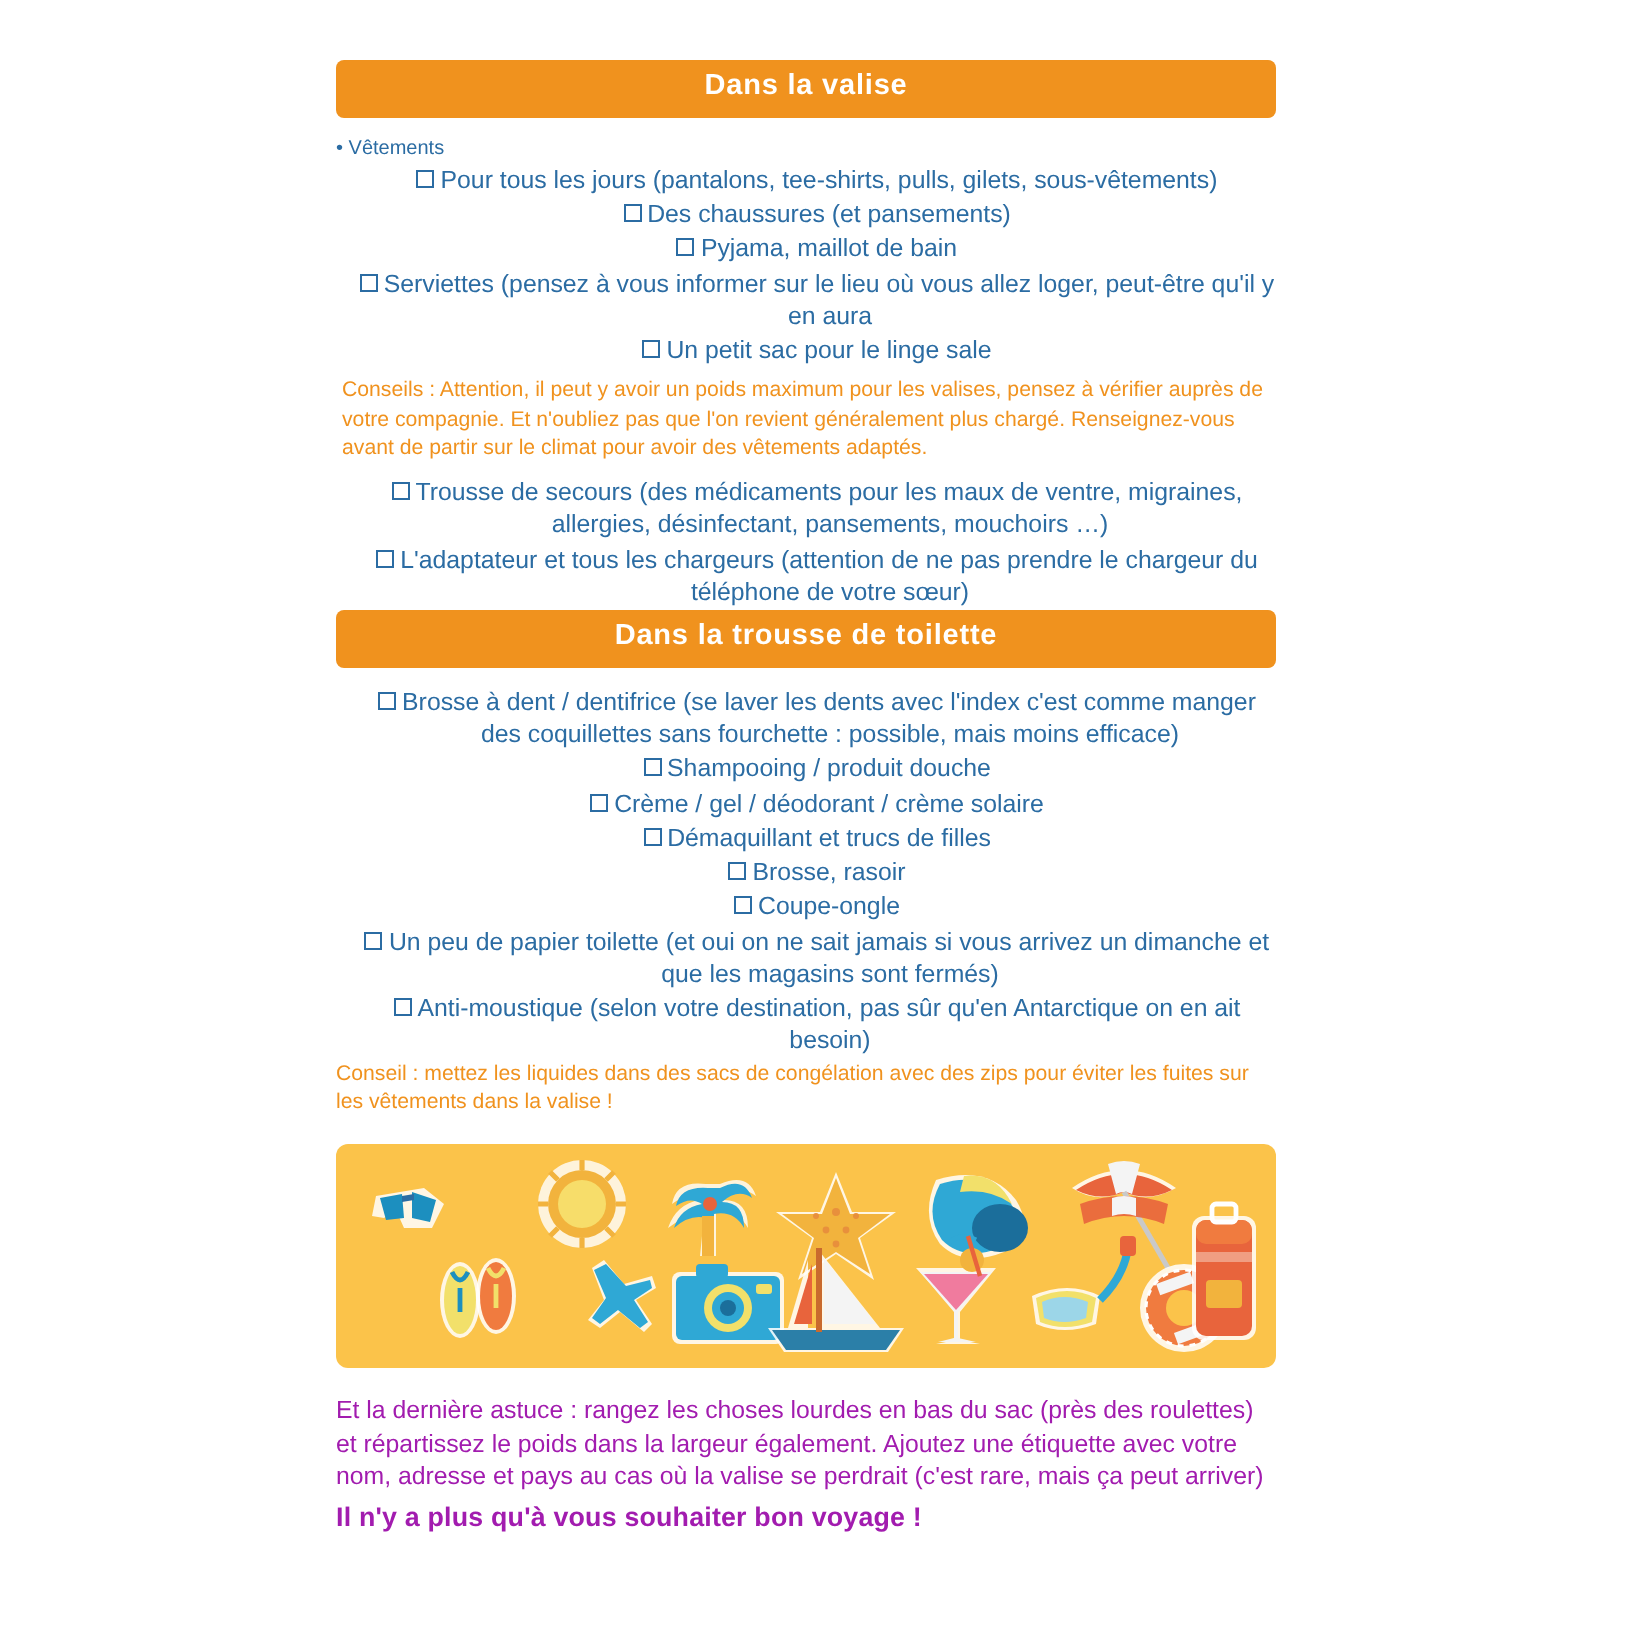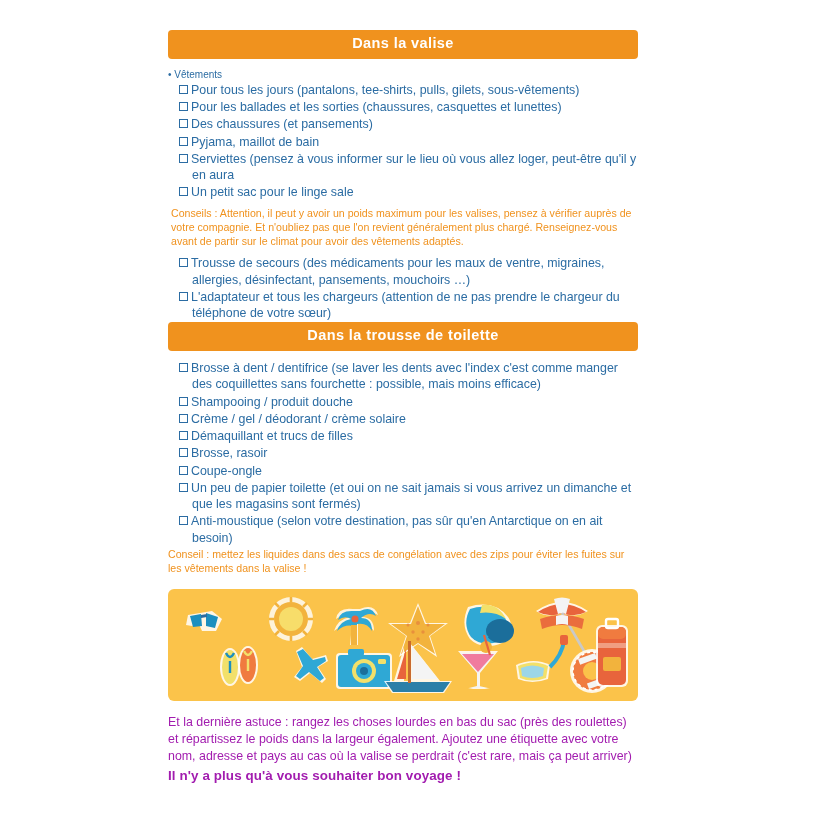--- a/index.html
+++ b/index.html
@@ -48,20 +48,21 @@
     padding-left: 11px;
     text-indent: -11px;
   }
   .check-line {
     color: #2B6CA3;
     font-size: 12.4px;
     line-height: 1.31;
     margin: 0 0 1px 0;
     padding-left: 24px;
     text-indent: -13px;
+    text-align: center;
   }
   .check-line .bx {
     display: inline-block;
     width: 9px;
     height: 9px;
     border: 1.4px solid #2B6CA3;
     margin-right: 3px;
     vertical-align: 0px;
     box-sizing: border-box;
   }
@@ -106,23 +107,20 @@
   <div class="content">
 
     <div class="section-header">Dans la valise</div>
 
     <div class="bullet-line">
       <span>•&nbsp;</span><span>Vêtements</span>
     </div>
 
     <div class="check-line">
       <span class="bx"></span><span>Pour tous les jours (pantalons, tee-shirts, pulls, gilets, sous-vêtements)</span>
-    </div>
-    <div class="check-line">
-      <span class="bx"></span><span>Pour les ballades et les sorties (chaussures, casquettes et lunettes)</span>
     </div>
     <div class="check-line">
       <span class="bx"></span><span>Des chaussures (et pansements)</span>
     </div>
     <div class="check-line">
       <span class="bx"></span><span>Pyjama, maillot de bain</span>
     </div>
     <div class="check-line">
       <span class="bx"></span><span>Serviettes (pensez à vous informer sur le lieu où vous allez loger, peut-être qu'il y en aura</span>
     </div>

